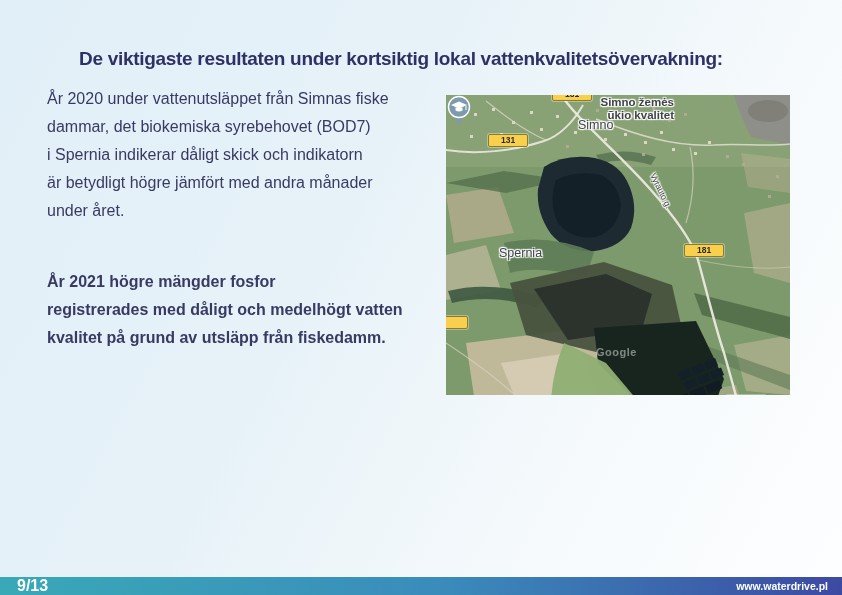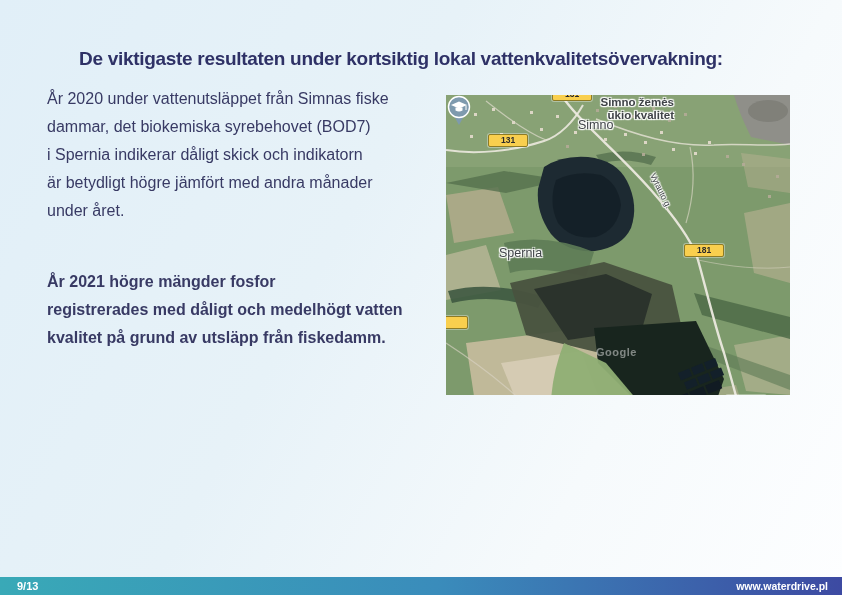--- a/index.html
+++ b/index.html
@@ -57,21 +57,21 @@
   .badge-partial-left{left:-12px;top:221px;width:8px;height:9px;}
   .school-pin{position:absolute;left:227px;top:-3px;width:26px;height:32px;}
 
   
   .footer{
     position:absolute;left:0;bottom:0;width:842px;height:18px;
     background:linear-gradient(90deg,#39a9b7 0%,#3a8cbb 52%,#3d4aa2 100%);
     display:flex;justify-content:space-between;align-items:center;
     padding:0 14px 0 17px;box-sizing:border-box;color:#fff;
   }
-  .footer .page{font-size:11px;font-weight:bold;}
+  .footer .page{font-size:16px;font-weight:bold;}
   .footer .site{font-size:10.5px;font-weight:bold;}
 </style>
 </head>
 <body>
 
 <div class="slide">
 
   <div class="title">De viktigaste resultaten under kortsiktig lokal vattenkvalitetsövervakning:</div>
 
   <div class="para para-1">År 2020 under vattenutsläppet från Simnas fiske

